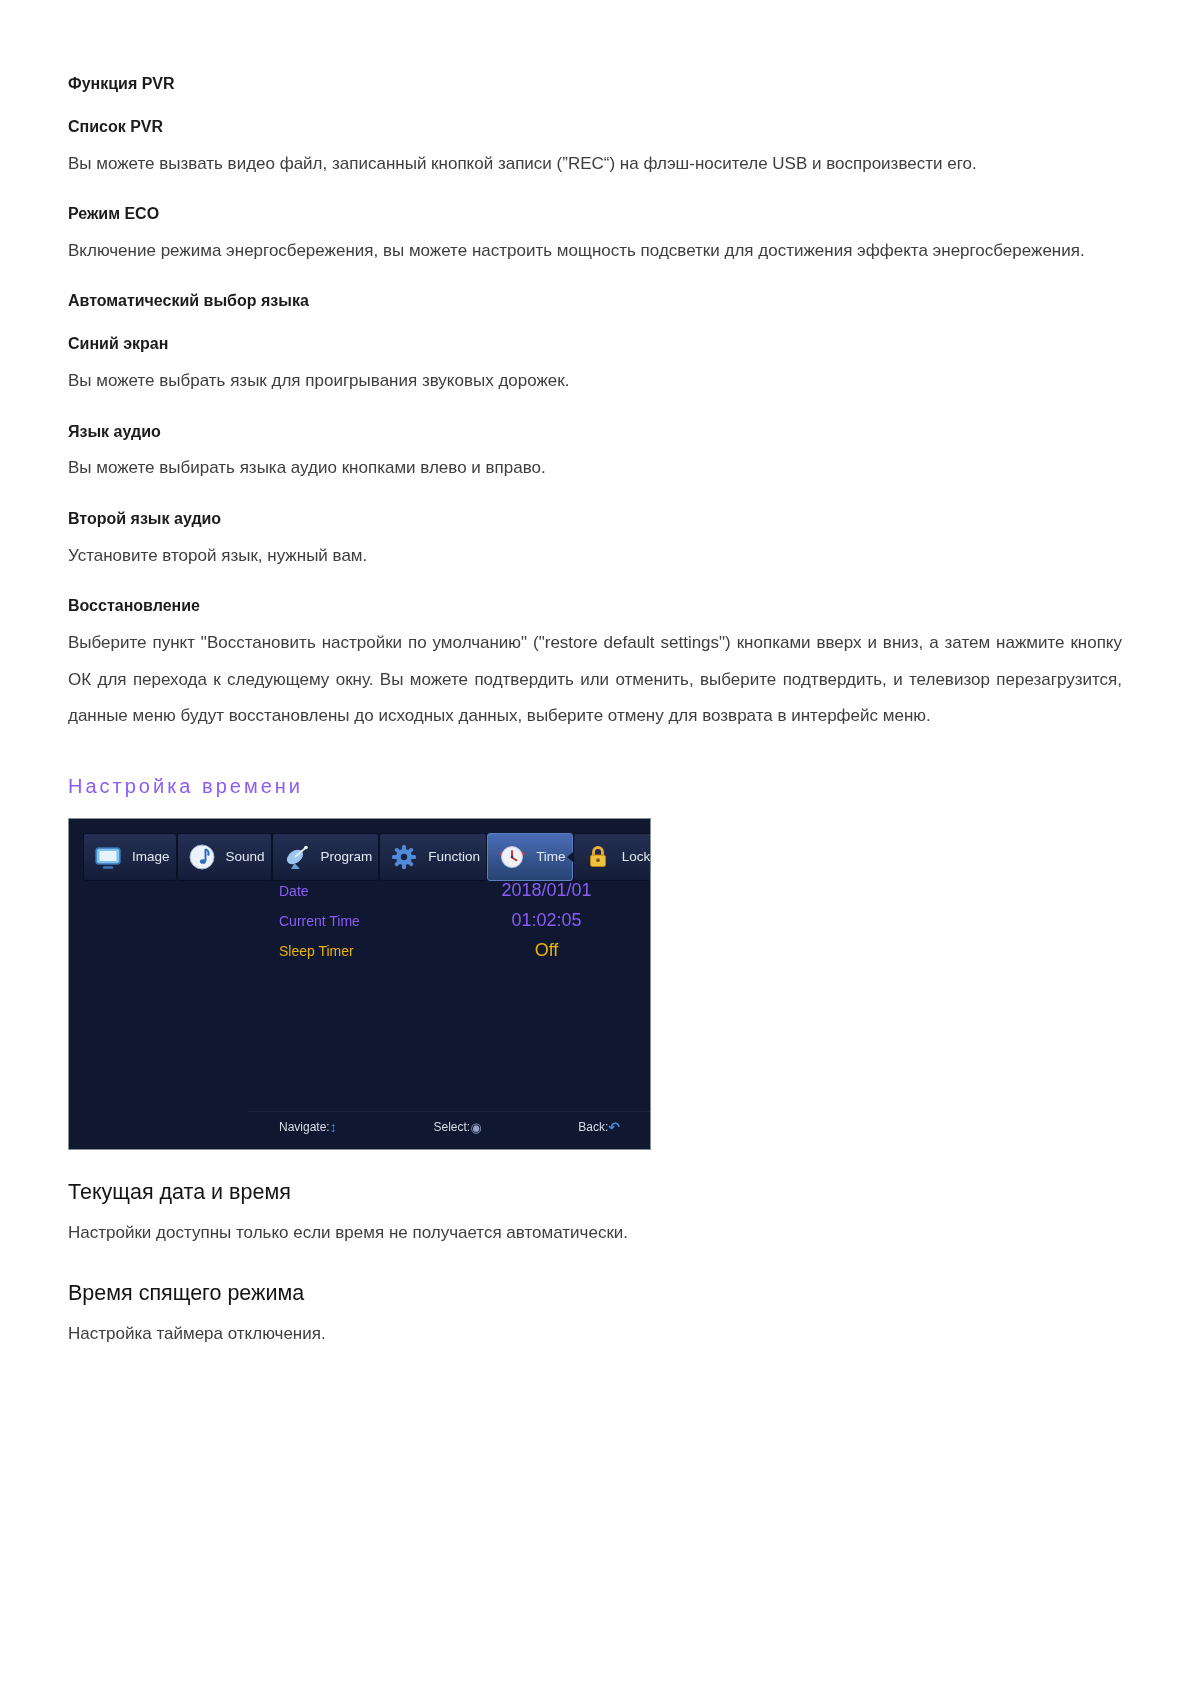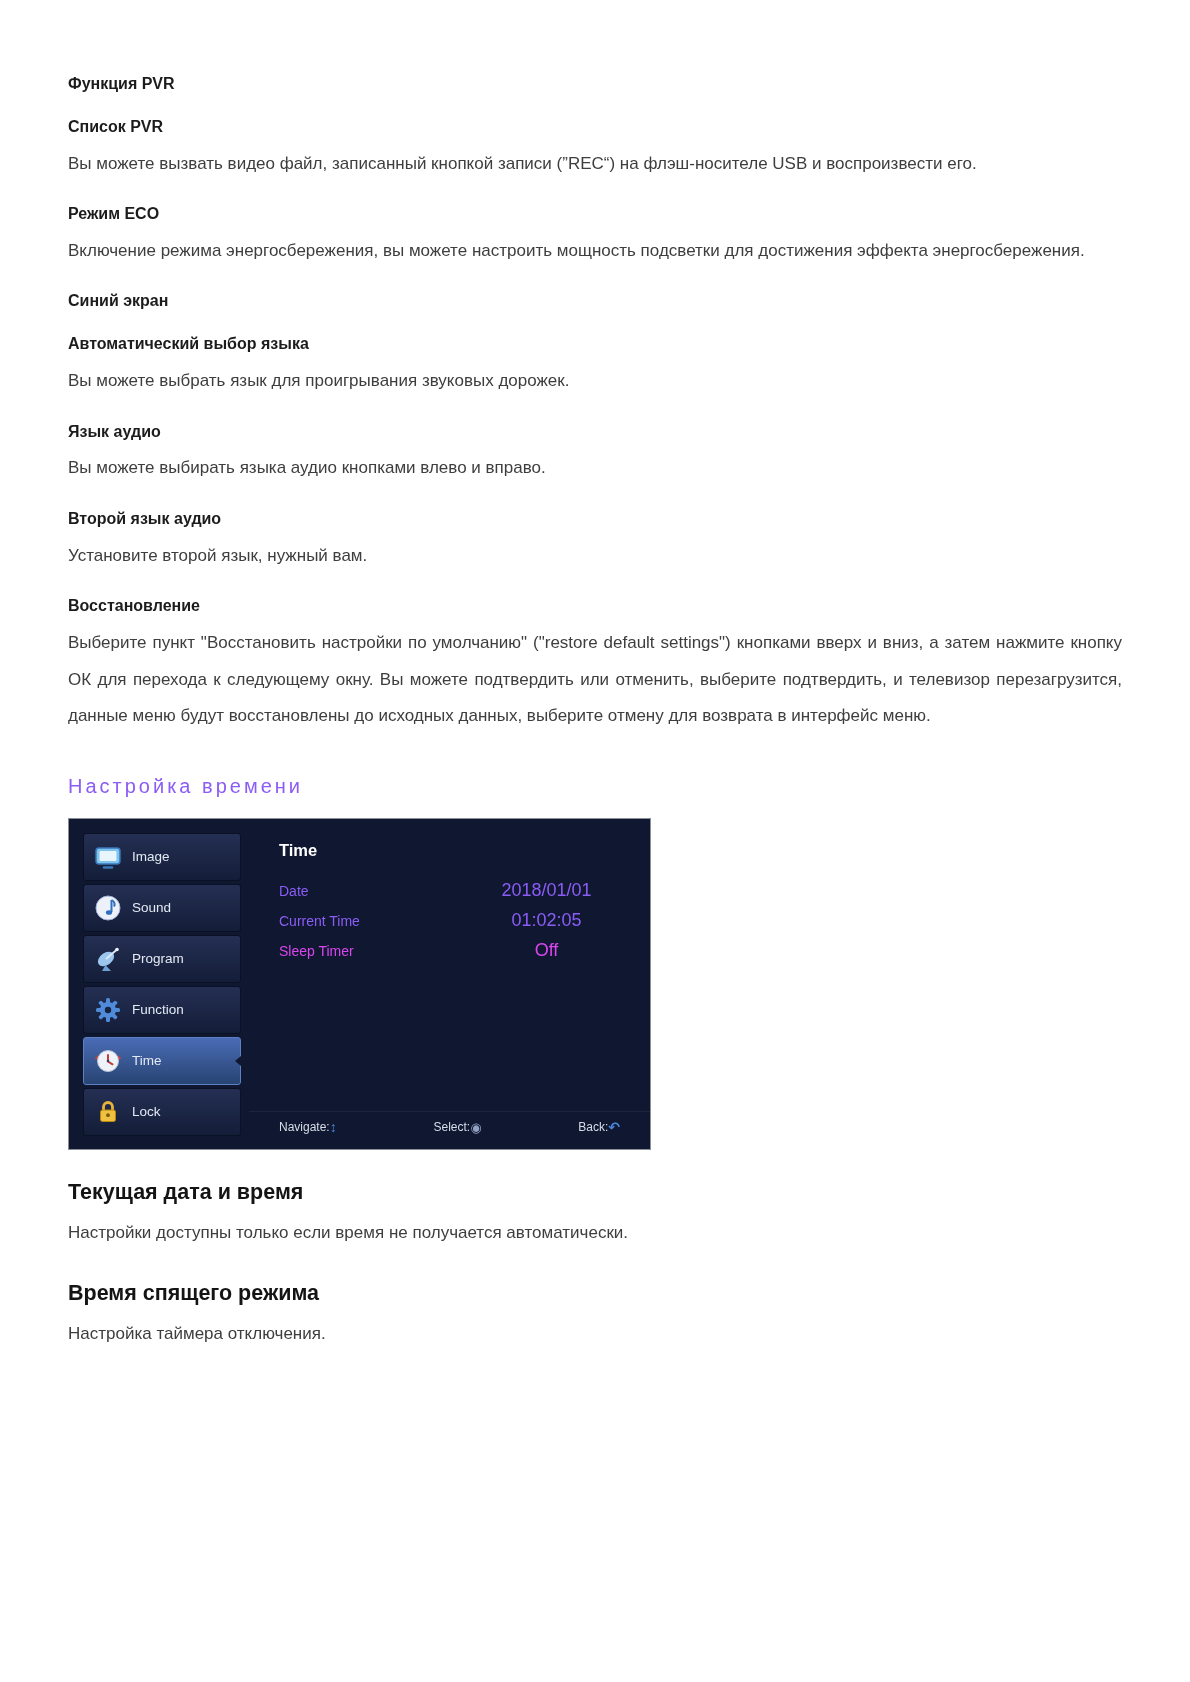--- a/index.html
+++ b/index.html
@@ -29,39 +29,39 @@
   p.justify { text-align: justify; }
   h2.section-h {
     font-size: 20px;
     font-weight: 400;
     color: #8b5cf6;
     letter-spacing: 3px;
     margin: 40px 0 20px 0;
   }
   h2.big-h {
     font-size: 21.5px;
-    font-weight: bold;
+    font-weight: normal;
     color: #141414;
     margin: 30px 0 10px 0;
   }
 
   
   .tvshot {
     width: 583px;
     height: 332px;
     background: #0f1830;
     border: 1px solid #8b9097;
     display: flex;
     overflow: hidden;
   }
   .tv-sidebar {
     width: 180px;
     padding: 14px 8px 0 14px;
     display: flex;
-    flex-direction: column;
+    flex-direction: row;
   }
   .tv-item {
     height: 48px;
     margin-bottom: 3px;
     display: flex;
     align-items: center;
     padding: 0 6px 0 8px;
     background: linear-gradient(#242f53, #141d38);
     border: 1px solid #0a1124;
     border-radius: 3px;
@@ -88,21 +88,21 @@
     flex: 1;
     display: flex;
     flex-direction: column;
     padding: 22px 26px 0 30px;
   }
   .tv-title { color: #ffffff; font-weight: bold; font-size: 16.5px; margin-bottom: 16px; }
   .tv-row { display: flex; align-items: center; height: 30px; }
   .tv-row-label { flex: 0 0 190px; font-size: 14px; }
   .tv-row-value { flex: 1; text-align: center; font-size: 18px; }
   .muted { color: #8b5cf6; }
-  .lit { color: #d946ef; }
+  .lit { color: #eab308; }
 
   .tv-footer {
     margin-top: auto;
     margin-left: -30px;
     margin-right: -26px;
     height: 38px;
     display: flex;
     align-items: center;
     justify-content: space-between;
     padding: 0 30px 6px 30px;
@@ -121,23 +121,23 @@
 <div class="page">
 
   <h3 class="doc-h">Функция PVR</h3>
 
   <h3 class="doc-h">Список PVR</h3>
   <p class="doc-p">Вы можете вызвать видео файл, записанный кнопкой записи (”REC“) на флэш-носителе USB и воспроизвести его.</p>
 
   <h3 class="doc-h">Режим ECO</h3>
   <p class="doc-p">Включение режима энергосбережения, вы можете настроить мощность подсветки для достижения эффекта энергосбережения.</p>
 
+  <h3 class="doc-h">Автоматический выбор языка</h3>
+
   <h3 class="doc-h">Синий экран</h3>
-
-  <h3 class="doc-h">Автоматический выбор языка</h3>
   <p class="doc-p">Вы можете выбрать язык для проигрывания звуковых дорожек.</p>
 
   <h3 class="doc-h">Язык аудио</h3>
   <p class="doc-p">Вы можете выбирать языка аудио кнопками влево и вправо.</p>
 
   <h3 class="doc-h">Второй язык аудио</h3>
   <p class="doc-p">Установите второй язык, нужный вам.</p>
 
   <h3 class="doc-h">Восстановление</h3>
   <p class="doc-p justify">Выберите пункт "Восстановить настройки по умолчанию" ("restore default settings") кнопками вверх и вниз, а затем нажмите кнопку ОК для перехода к следующему окну. Вы можете подтвердить или отменить, выберите подтвердить, и телевизор перезагрузится, данные меню будут восстановлены до исходных данных, выберите отмену для возврата в интерфейс меню.</p>

